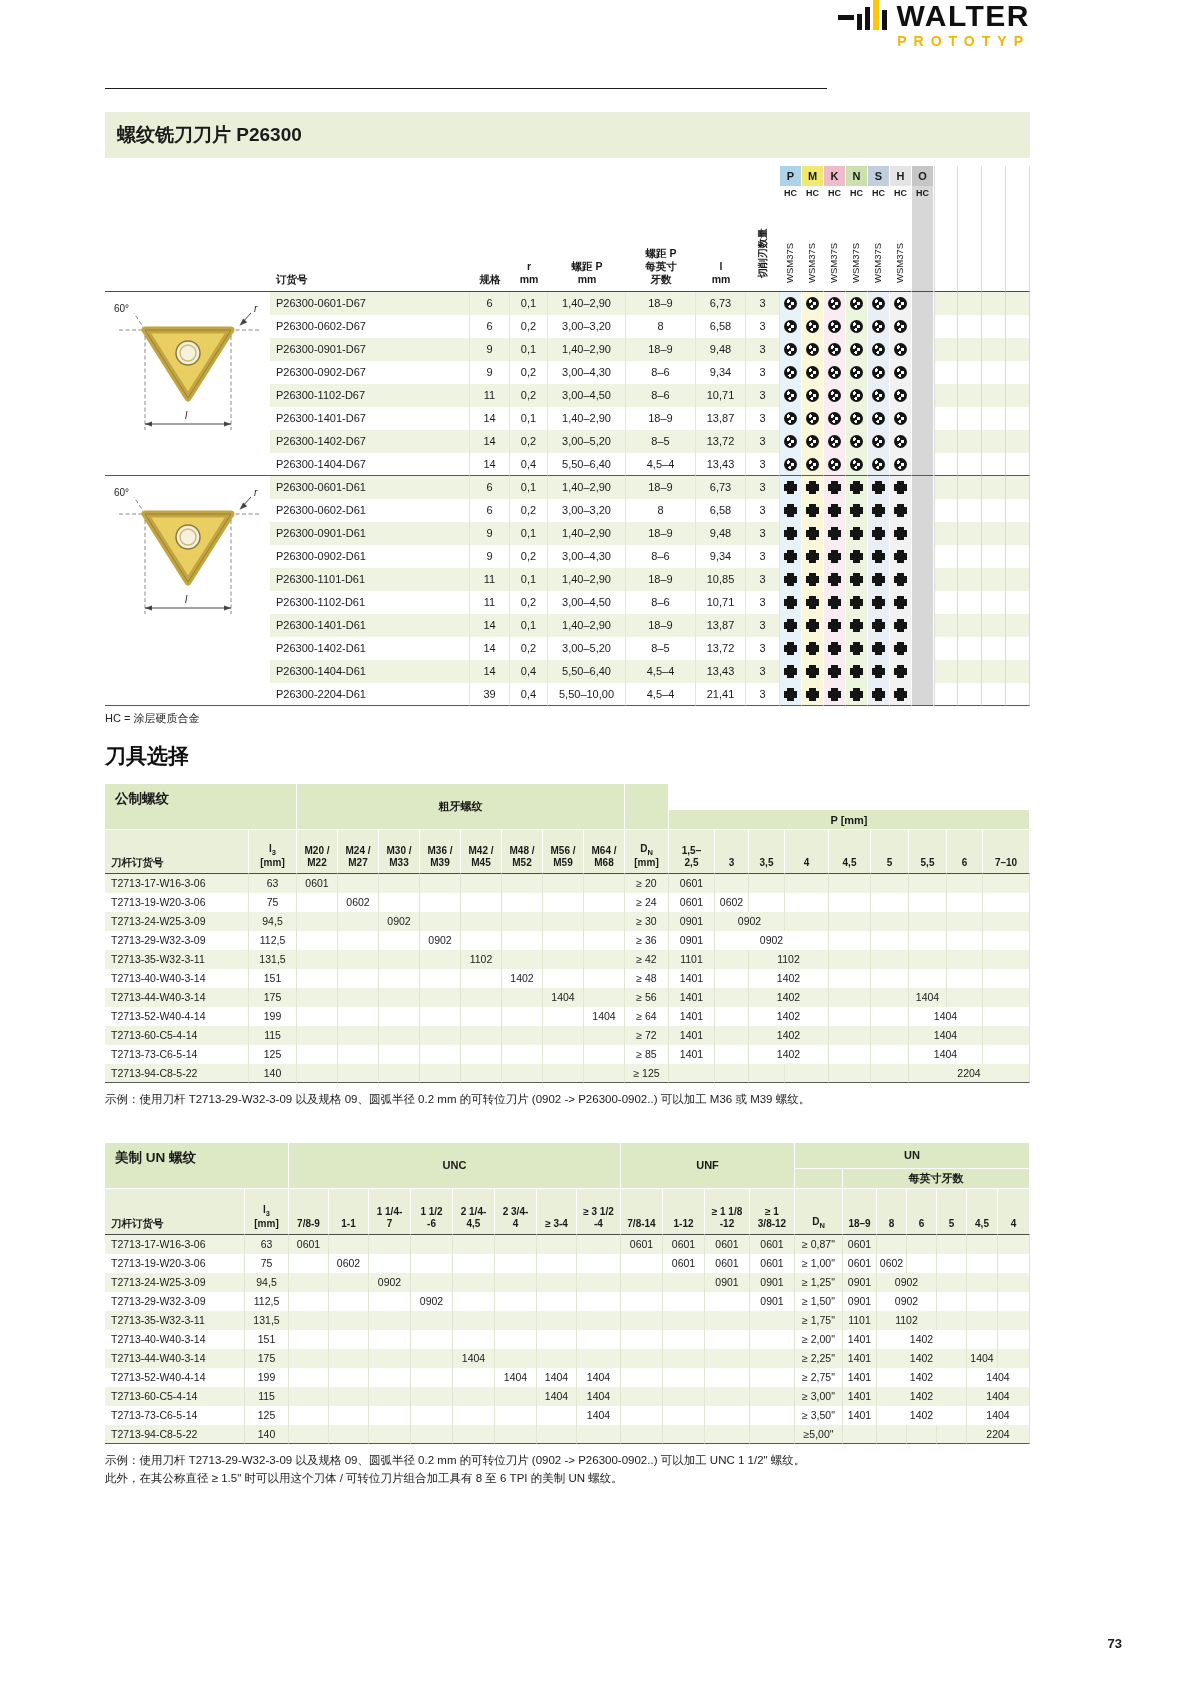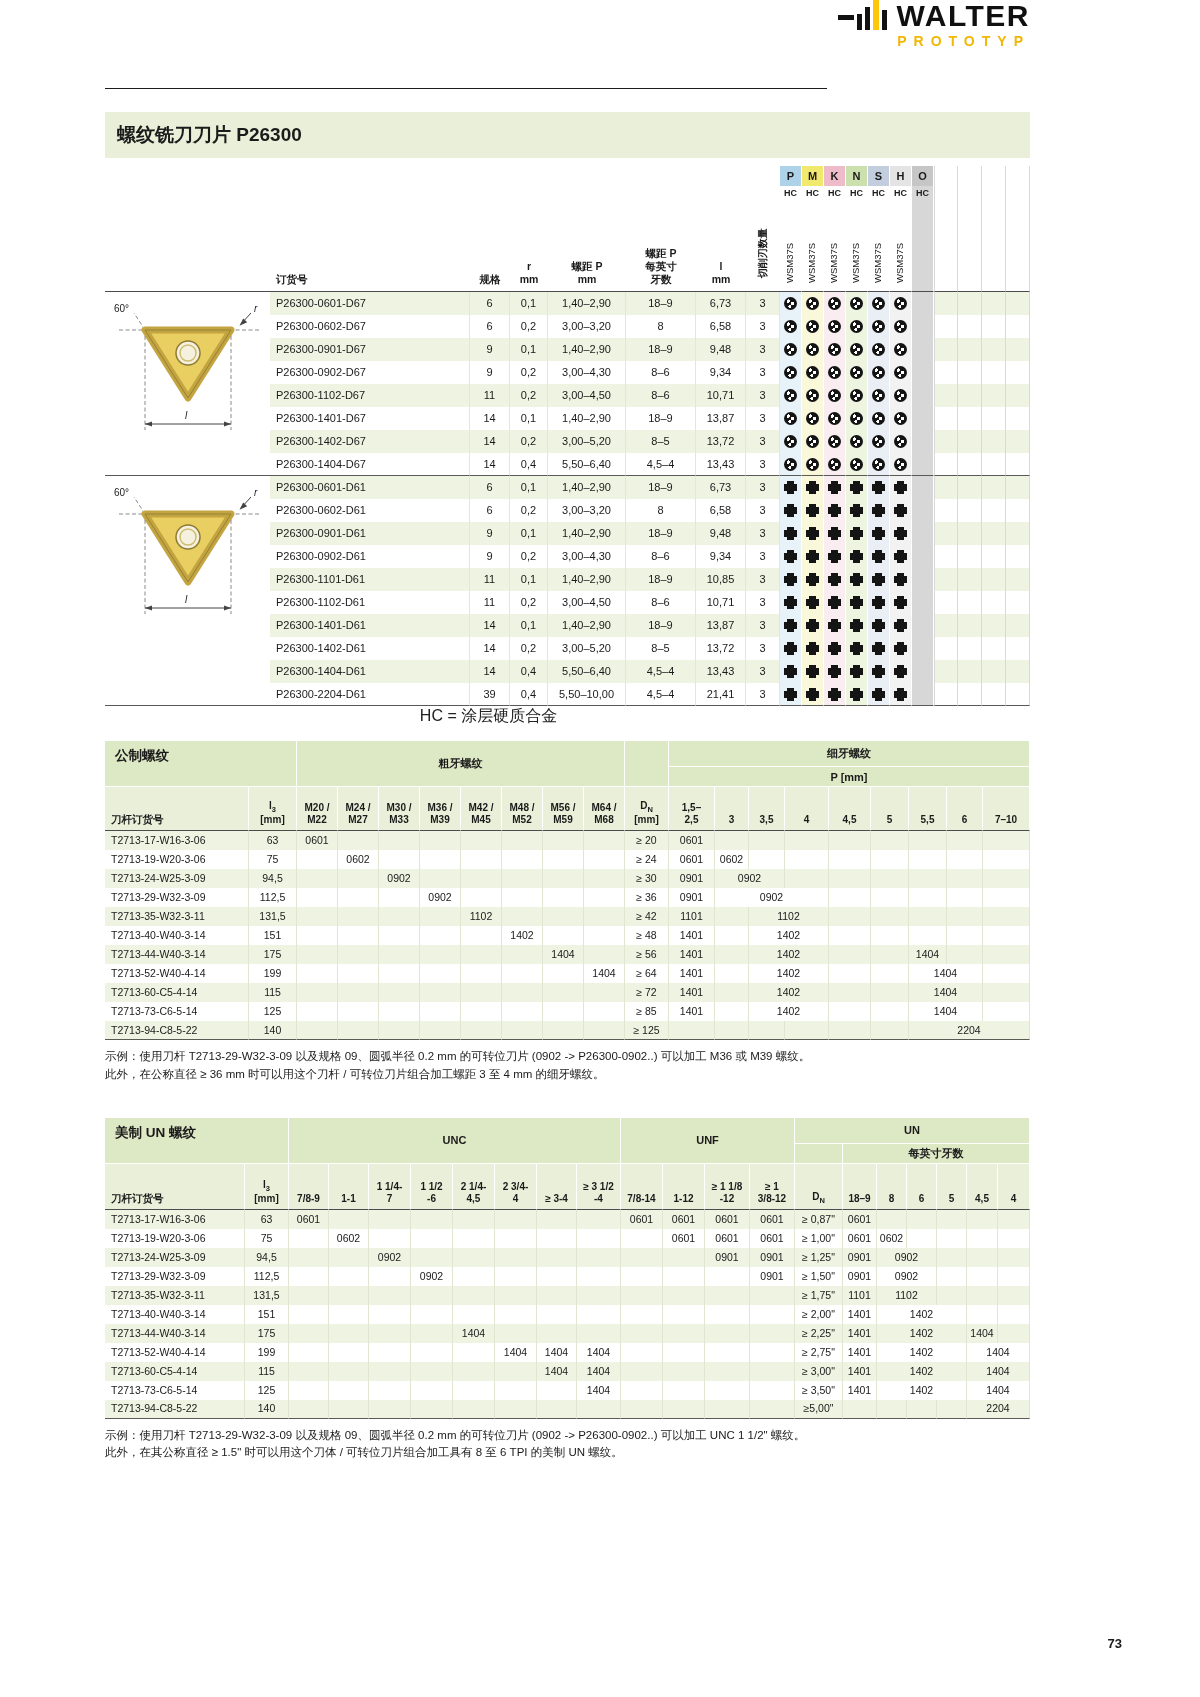--- a/index.html
+++ b/index.html
@@ -49,21 +49,21 @@
   .d67{border-radius:50%;background:
       radial-gradient(circle 1.7px at 34% 32%,#fff 99%,rgba(255,255,255,0)),
       radial-gradient(circle 1.7px at 66% 50%,#fff 99%,rgba(255,255,255,0)),
       radial-gradient(circle 1.5px at 45% 72%,#fff 99%,rgba(255,255,255,0)),#141414}
   .d61{background:
       radial-gradient(circle 3.8px at 50% 13%,#141414 99%,rgba(0,0,0,0)),
       radial-gradient(circle 3.8px at 50% 87%,#141414 99%,rgba(0,0,0,0)),
       radial-gradient(circle 3.8px at 13% 50%,#141414 99%,rgba(0,0,0,0)),
       radial-gradient(circle 3.8px at 87% 50%,#141414 99%,rgba(0,0,0,0)),
       radial-gradient(circle 3.4px at 50% 50%,#141414 99%,rgba(0,0,0,0))}
-  .hc-note{text-align:center;padding-right:158px;font-size:16px;color:#222}
+  .hc-note{text-align:left;padding-right:158px;font-size:11px;margin-top:5px;color:#222}
   .sect{font-size:21px;font-weight:bold;margin-top:16px;color:#101010}
 
   
   .tbl{display:grid;font-size:10.5px;margin-top:14px}
   #metric-grid{grid-template-columns:144px 48px repeat(8,41px) 44px 46px 34px 36px 44px 42px 38px 38px 36px 47px;
     grid-template-rows:26px 20px 44px repeat(11,19px)}
   #un-grid{margin-top:34px;
     grid-template-columns:140px 44px 40px 40px 42px 42px 42px 42px 40px 44px 42px 42px 45px 45px 48px 34px 30px 30px 30px 31px 32px;
     grid-template-rows:26px 20px 46px repeat(11,19px)}
   .band{background:#dde8c4;border-right:1px solid #fff;border-bottom:1px solid #fff;display:flex;align-items:center;justify-content:center;font-weight:bold;font-size:11px}
@@ -719,26 +719,26 @@
       </div>
       <div class="ic grp-end gcell" style="grid-area: 19 / 15; background: rgb(215, 215, 215);"></div>
       <div class="ic grp-end filler fl" style="grid-area: 19 / 16;"></div>
       <div class="ic grp-end filler" style="grid-area: 19 / 17;"></div>
       <div class="ic grp-end filler" style="grid-area: 19 / 18;"></div>
       <div class="ic grp-end filler" style="grid-area: 19 / 19;"></div>
     </div>
 
   <div class="hc-note">HC = 涂层硬质合金</div>
 
+  <div class="sect">刀具选择</div>
 
   <div id="metric-grid" class="tbl">
     <div class="band" style="grid-column:3 / span 8;grid-row:1 / span 2">粗牙螺纹</div>
     <div class="band title-cell" style="grid-column:1 / span 2;grid-row:1 / span 2">公制螺纹</div>
     <div class="band" style="grid-column:11;grid-row:1 / span 2"></div>
-    <div class="band" style="grid-column:12 / span 9;grid-row:1">细牙螺纹</div>
     <div class="band" style="grid-column:12 / span 9;grid-row:2">P [mm]</div>
   <div class="ch left" style="grid-area: 3 / 1;">刀杆订货号</div>
       <div class="ch" style="grid-area: 3 / 2;"><span><span>l</span><sub>3</sub><span class="unit">[mm]</span></span></div>
       <div class="ch" style="grid-area: 3 / 3;">M20 /
 M22</div>
       <div class="ch" style="grid-area: 3 / 4;">M24 /
 M27</div>
       <div class="ch" style="grid-area: 3 / 5;">M30 /
 M33</div>
       <div class="ch" style="grid-area: 3 / 6;">M36 /
@@ -965,21 +965,20 @@
       <div class="bc stripe last" style="grid-area: 14 / 13;"></div>
       <div class="bc stripe last" style="grid-area: 14 / 14;"></div>
       <div class="bc stripe last" style="grid-area: 14 / 15;"></div>
       <div class="bc stripe last" style="grid-area: 14 / 16;"></div>
       <div class="bc stripe last" style="grid-area: 14 / 17;"></div>
       <div class="bc stripe last" style="grid-area: 14 / 18 / auto / span 3;">2204</div>
     </div>
 
   <div class="notes">
     <div class="note">示例：使用刀杆 T2713-29-W32-3-09 以及规格 09、圆弧半径 0.2 mm 的可转位刀片 (0902 -&gt; P26300-0902..) 可以加工 M36 或 M39 螺纹。</div>
-    <div class="note">此外，在公称直径 ≥ 36 mm 时可以用这个刀杆 / 可转位刀片组合加工螺距 3 至 4 mm 的细牙螺纹。</div>
   </div>
 
   <div id="un-grid" class="tbl">
     <div class="band" style="grid-column:3 / span 8;grid-row:1 / span 2">UNC</div>
     <div class="band title-cell" style="grid-column:1 / span 2;grid-row:1 / span 2">美制 UN 螺纹</div>
     <div class="band" style="grid-column:11 / span 4;grid-row:1 / span 2">UNF</div>
     <div class="band" style="grid-column:15 / span 7;grid-row:1">UN</div>
     <div class="band" style="grid-column:15;grid-row:2"></div>
     <div class="band" style="grid-column:16 / span 6;grid-row:2">每英寸牙数</div>
   <div class="ch left" style="grid-area: 3 / 1;">刀杆订货号</div>

